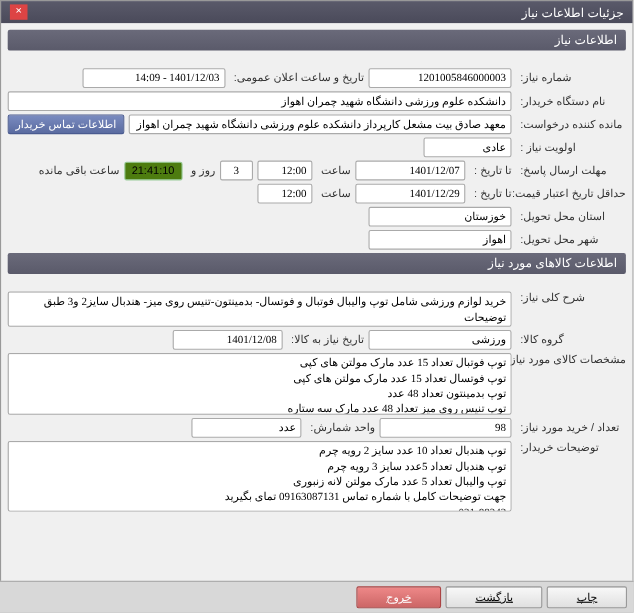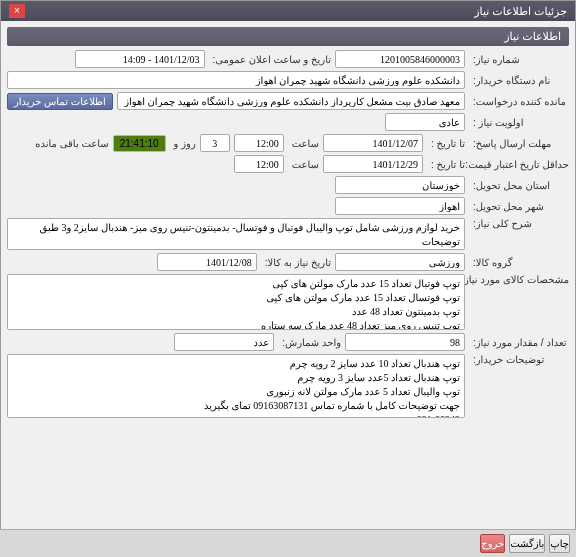--- a/index.html
+++ b/index.html
@@ -37,21 +37,21 @@
       line-height: 1;
       cursor: pointer;
     }
     .content { padding: 6px; }
     .section-header {
       background: linear-gradient(to bottom, #6a6a7a, #5a5a6a);
       color: #fff;
       padding: 3px 8px;
       font-size: 11px;
       border-radius: 2px;
-      margin-bottom: 4px;
+      margin-bottom: 16px;
     }
     .form-row {
       display: flex;
       align-items: center;
       gap: 4px;
       margin-bottom: 3px;
     }
     .label {
       font-size: 10px;
       color: #333;
@@ -100,25 +100,26 @@
       background: #d8d8d8;
       border-top: 1px solid #aaa;
       padding: 4px 6px;
       display: flex;
       gap: 4px;
       justify-content: flex-start;
     }
     .action-btn {
       background: linear-gradient(to bottom, #f8f8f8, #e0e0e0);
       border: 1px solid #999;
-      padding: 3px 0;
+      padding: 3px 26px;
       font-size: 10px;
       border-radius: 2px;
       cursor: pointer;
       font-family: Tahoma;
+      text-decoration: underline;
     }
     .action-btn.primary {
       background: linear-gradient(to bottom, #8a9bd0, #6a7bb0);
       color: #fff;
       border-color: #5a6ba0;
     }
     .action-btn.danger {
       background: linear-gradient(to bottom, #e88, #c66);
       color: #fff;
       border-color: #a44;
@@ -186,20 +187,21 @@
     <div class="form-row">
       <span class="label" style="width:100px">استان محل تحویل:</span>
       <input class="field field-med" readonly="" value="خوزستان" style="">
     </div>
 
     <div class="form-row">
       <span class="label" style="width:100px">شهر محل تحویل:</span>
       <input class="field field-med" readonly="" value="اهواز" style="">
     </div>
 
+    <div class="section-header">اطلاعات کالاهای مورد نیاز</div>
 
     <div class="form-row" style="align-items:flex-start">
       <span class="label" style="width:100px">شرح کلی نیاز:</span>
       <textarea class="field" style="flex: 1 1 0%; height: 32px;" readonly="">خرید لوازم ورزشی شامل توپ والیبال فوتبال و فوتسال- بدمینتون-تنیس روی میز- هندبال سایز2 و3 طبق توضیحات</textarea>
     </div>
 
     <div class="form-row">
       <span class="label" style="width:100px">گروه کالا:</span>
       <input class="field field-med" readonly="" value="ورزشی" style="">
       <span class="label">تاریخ نیاز به کالا:</span>
@@ -208,21 +210,21 @@
 
     <div class="form-row" style="align-items:flex-start">
       <span class="label" style="width:100px">مشخصات کالای مورد نیاز:</span>
       <textarea class="field scroll-box" style="flex: 1 1 0%;" readonly="">توپ فوتبال تعداد 15 عدد مارک مولتن های کپی
 توپ فوتسال تعداد 15 عدد مارک مولتن های کپی
 توپ بدمینتون تعداد 48 عدد
 توپ تنیس روی میز تعداد 48 عدد مارک سه ستاره</textarea>
     </div>
 
     <div class="form-row">
-      <span class="label" style="width:100px">تعداد / مقدار مورد نیاز:</span>
+      <span class="label" style="width:100px">تعداد / خرید مورد نیاز:</span>
       <input class="field" style="width: 120px;" readonly="" value="98">
       <span class="label">واحد شمارش:</span>
       <input class="field" style="width: 100px;" readonly="" value="عدد">
     </div>
 
     <div class="form-row" style="align-items:flex-start">
       <span class="label" style="width:100px">توضیحات خریدار:</span>
       <textarea class="field" style="flex: 1 1 0%; height: 64px;" readonly="">توپ هندبال تعداد 10 عدد سایز 2 رویه چرم
 توپ هندبال تعداد 5عدد سایز 3 رویه چرم
 توپ والیبال تعداد 5 عدد مارک مولتن لانه زنبوری

